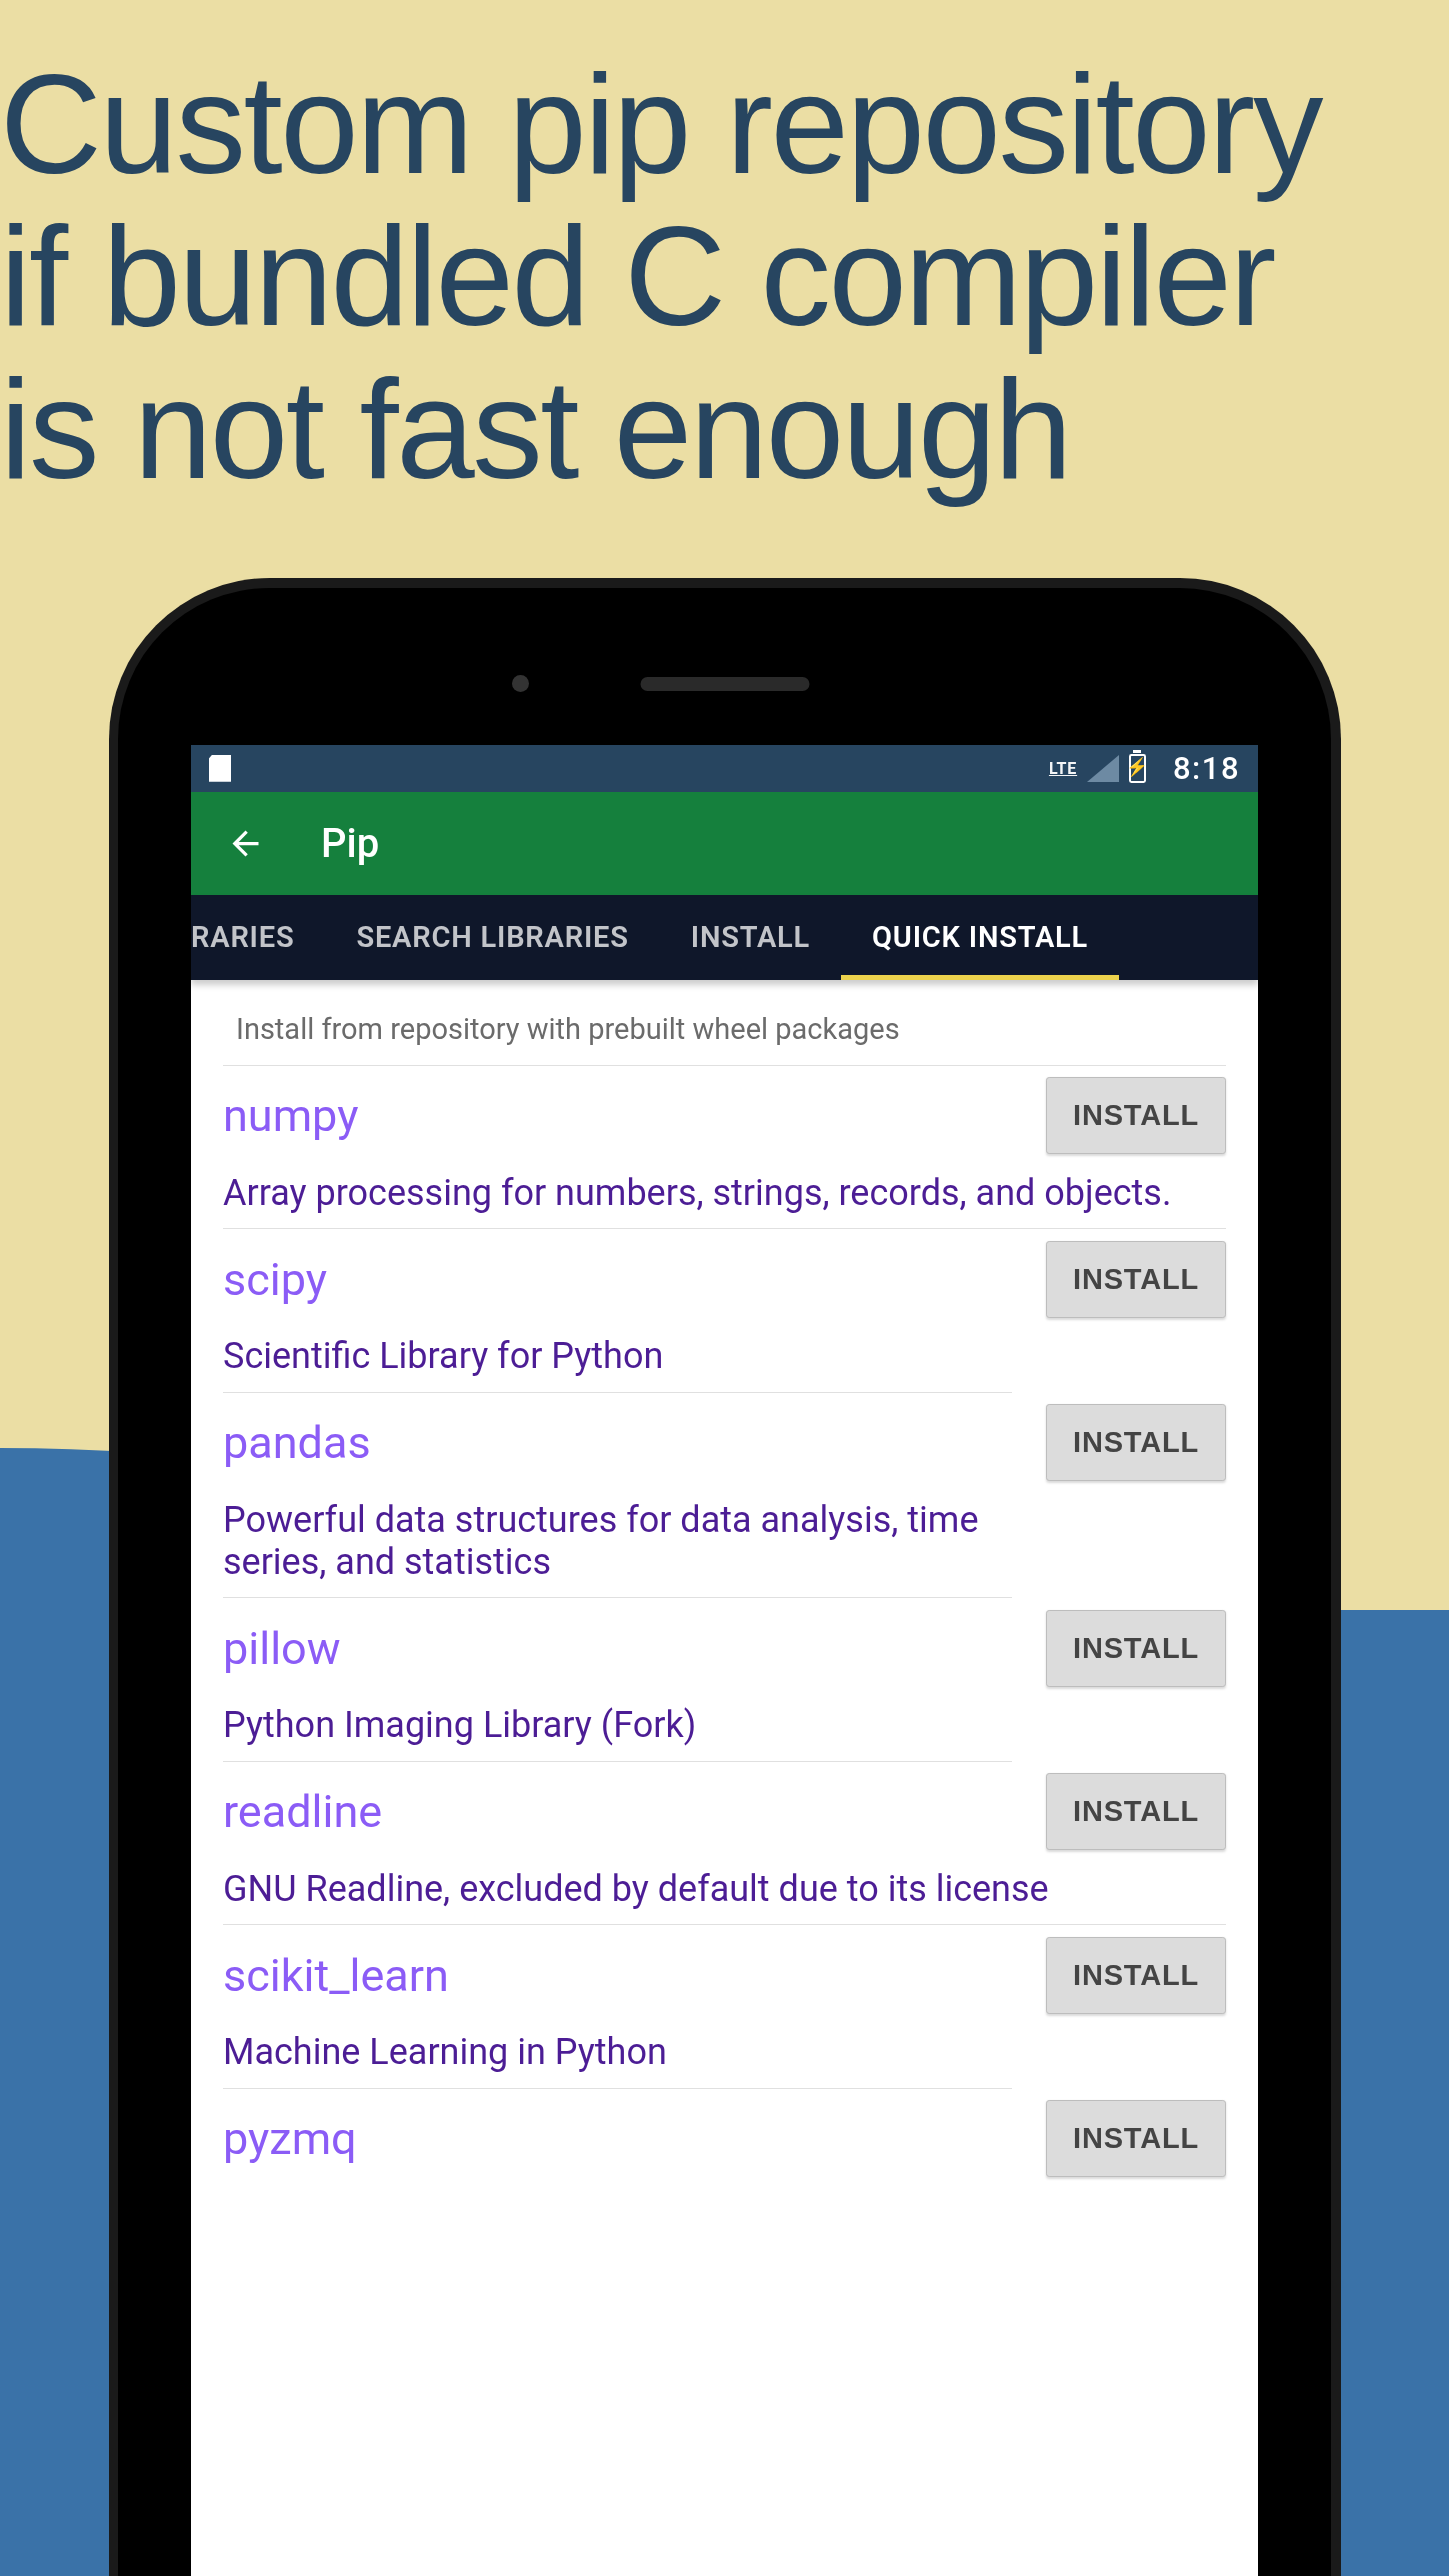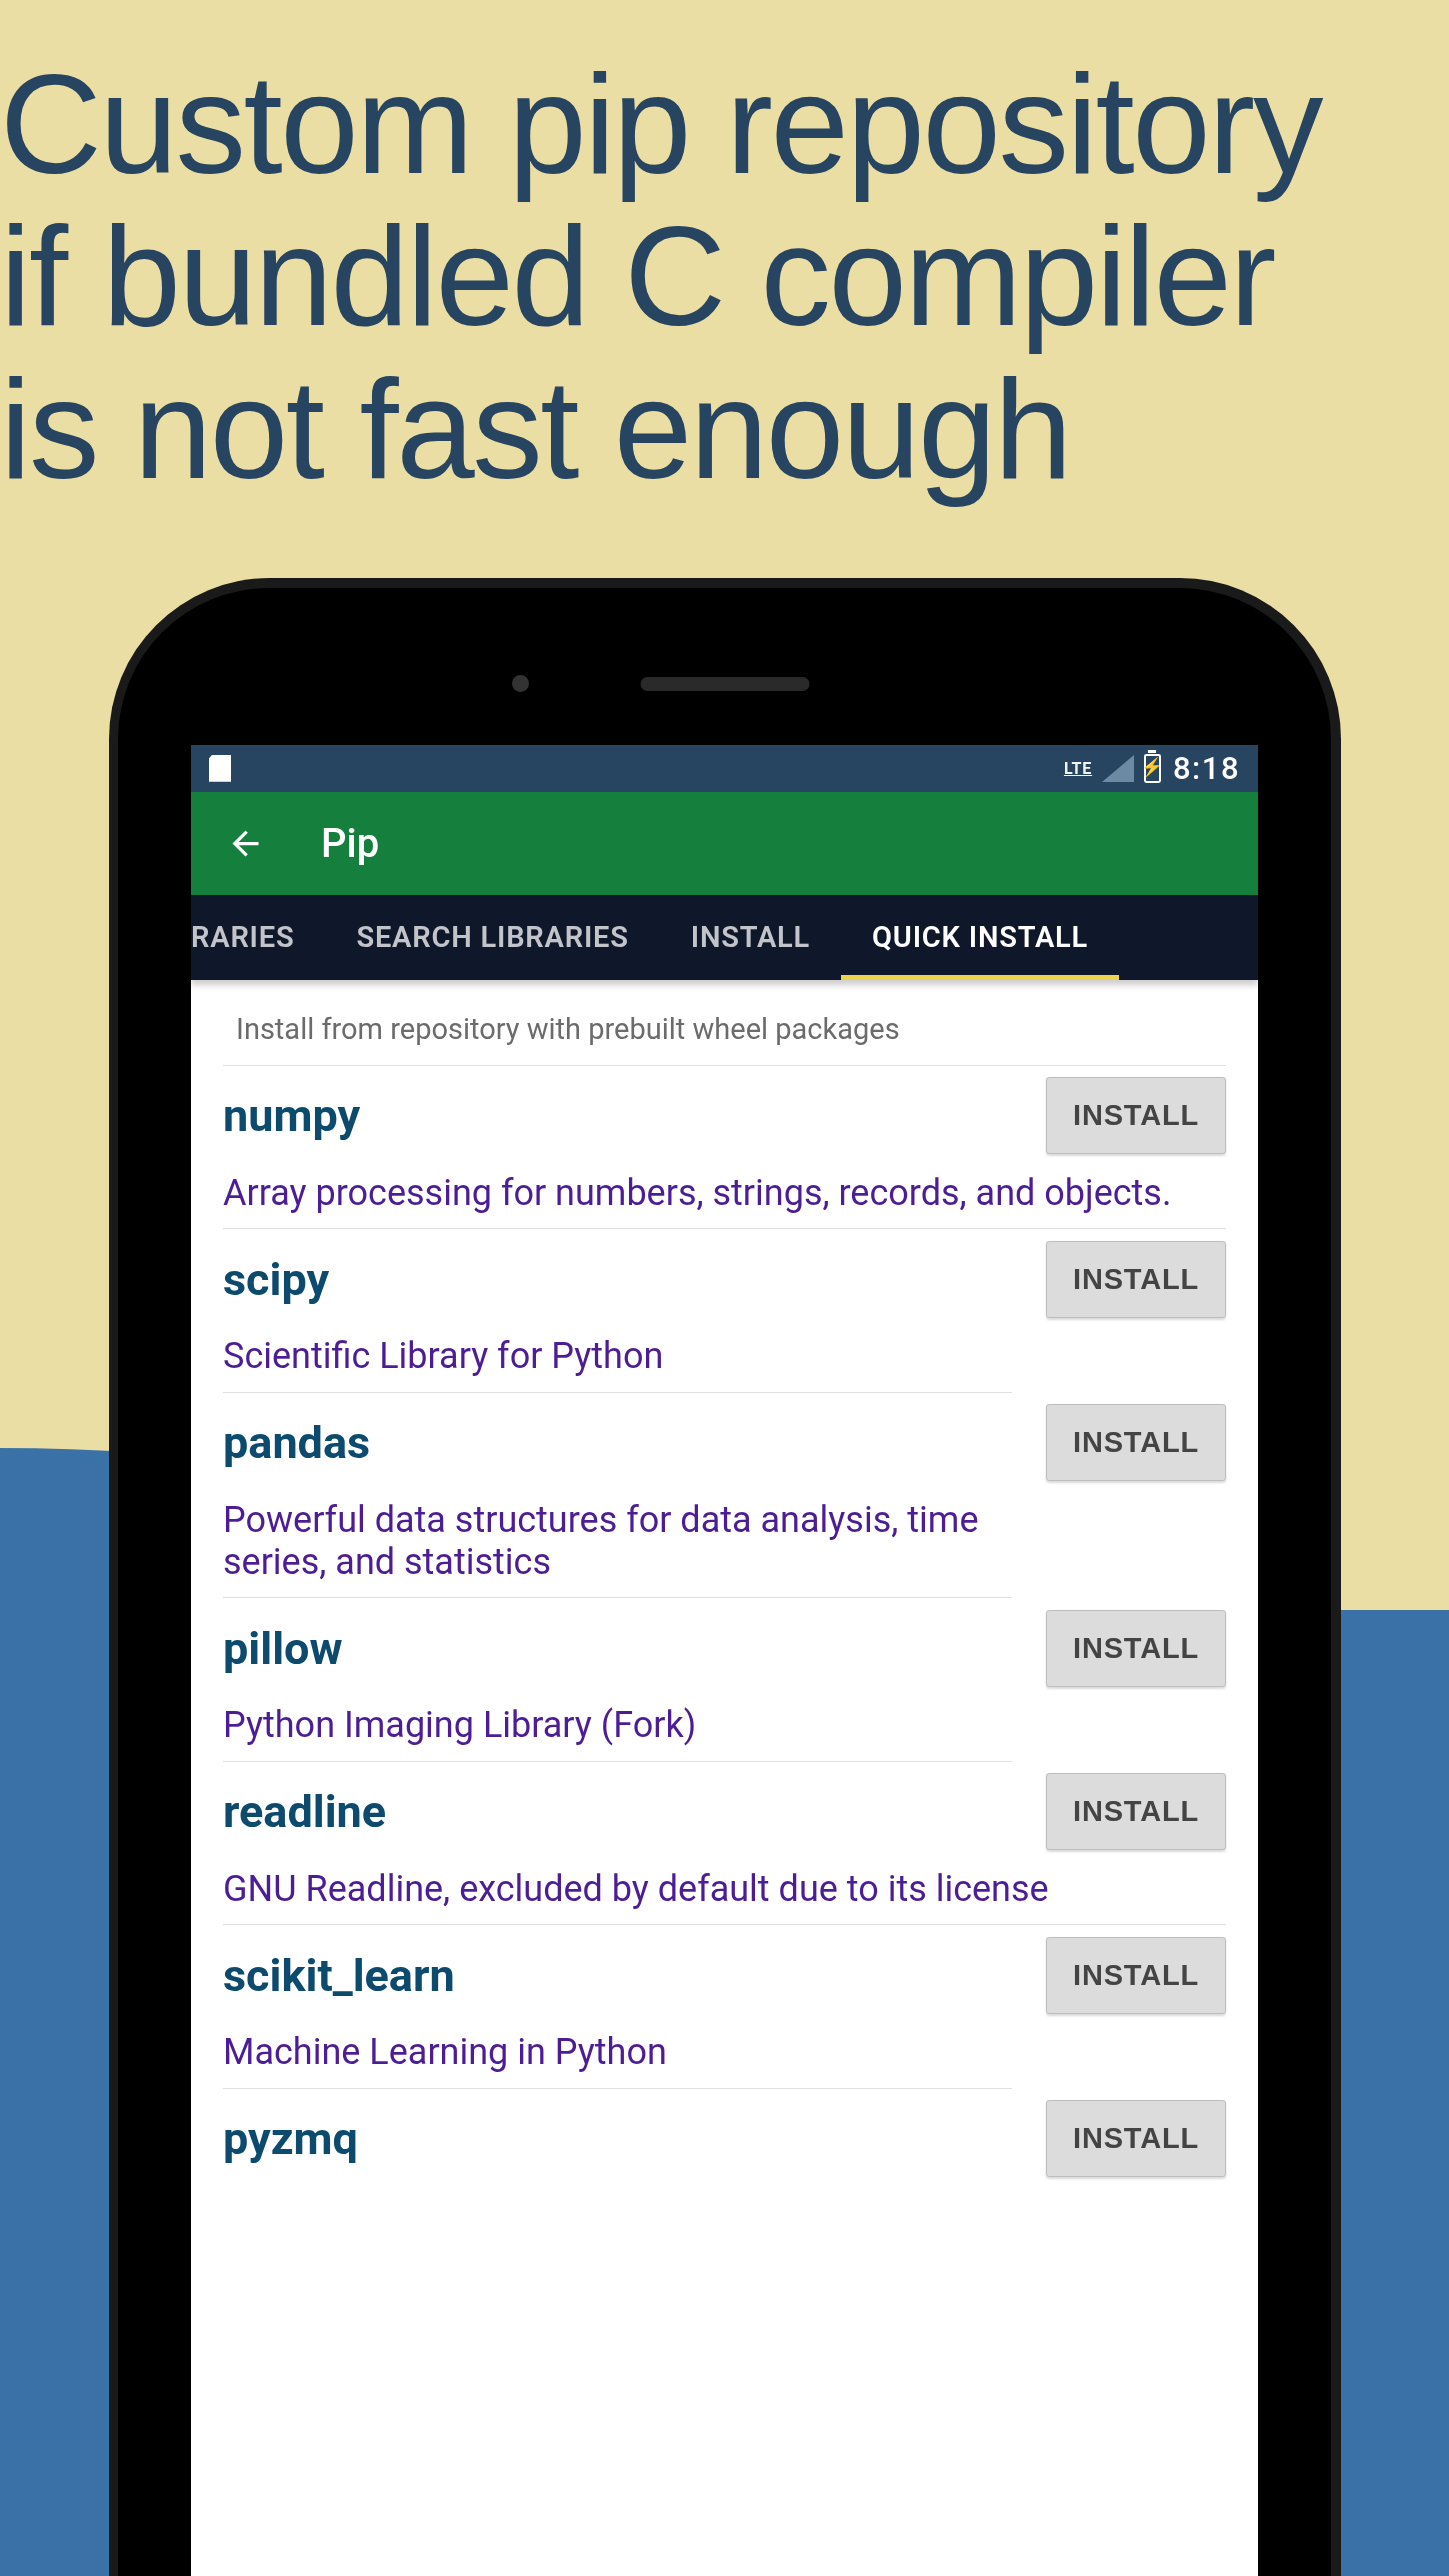--- a/index.html
+++ b/index.html
@@ -135,21 +135,21 @@
     top: -5.6px; left: 50%;
     transform: translateX(-50%);
     width: 8px; height: 3.2px;
     background: #fff;
   }
   .bolt {
     font-size: 17.7px;
     line-height: 1;
     color: #fff;
   }
-  .time { font-size: 31px; margin-left: 2px; letter-spacing: 1.6px; }
+  .time { font-size: 31px; margin-left: 17px; letter-spacing: 1.6px; }
 
   
   .app-bar {
     background: #15803d;
     height: 103px;
     display: flex;
     align-items: center;
     padding: 0 35px;
     gap: 56px;
     color: #fff;
@@ -207,22 +207,22 @@
     border-bottom: 1.6px solid rgba(0,0,0,0.12);
   }
   .pkg-row {
     display: flex;
     align-items: center;
     justify-content: space-between;
     padding-top: 11.3px;
   }
   .pkg-name {
     font-size: 45px;
-    font-weight: 700;
-    color: #0c4a6e;
+    font-weight: 400;
+    color: #8b5cf6;
   }
   .install-btn {
     background: #dcdcdc;
     border: 0.8px solid #bdbdbd;
     color: #444;
     font-size: 29px;
     font-weight: 600;
     padding: 21px 26px;
     letter-spacing: 0.8px;
     border-radius: 3.2px;

